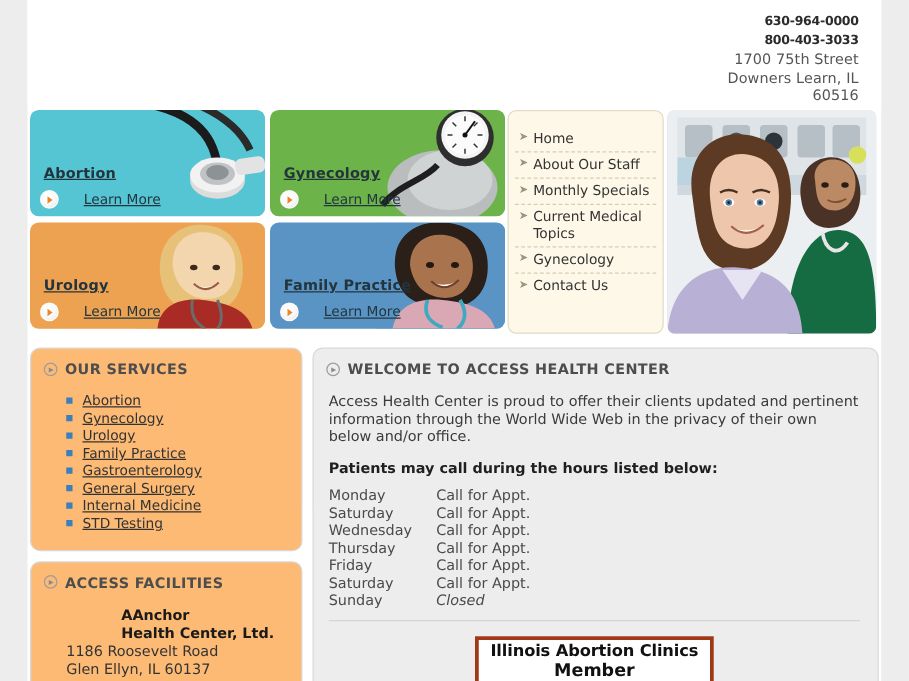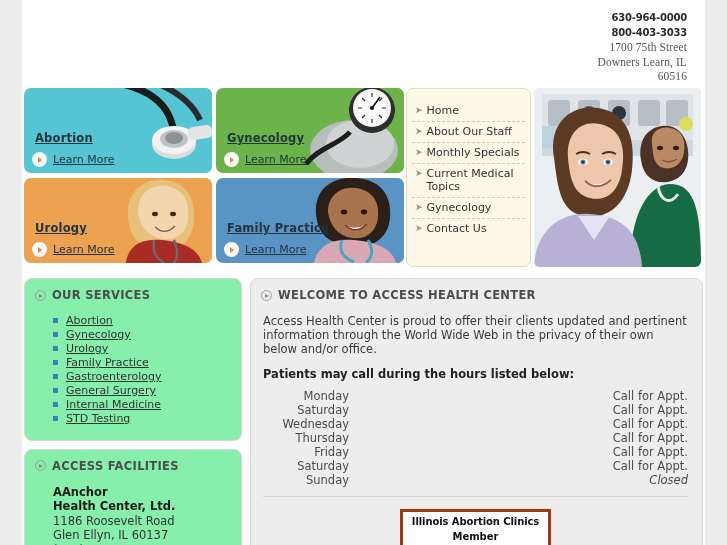--- a/index.html
+++ b/index.html
@@ -38,21 +38,20 @@
   .contact-phone {
     font-size: 10px;
     font-weight: bold;
     color: #2b2b2b;
     letter-spacing: -0.2px;
   }
   .contact-addr {
     font-size: 11.5px;
     color: #555555;
     letter-spacing: 0.1px;
-    font-family: Liberation Serif, serif;
   }
 
   
   .hero {
     position: relative;
     height: 185px;
     padding: 0 0 0 2px;
   }
   .promo-grid {
     position: absolute;
@@ -84,21 +83,21 @@
     color: #23343d;
     text-decoration: underline;
     letter-spacing: 0.2px;
     z-index: 3;
   }
   .promo .learn {
     position: absolute;
     left: 8px; bottom: 6px;
     display: flex;
     align-items: center;
-    gap: 6px;
+    gap: 20px;
     z-index: 3;
   }
   .promo .learn .lbl {
     font-size: 11px;
     color: #233640;
     text-decoration: underline;
   }
   .arrow-badge {
     width: 15px; height: 15px;
     border-radius: 50%;
@@ -156,21 +155,21 @@
     overflow: hidden;
     background: #cfd6dc;
   }
 
   
   .lower {
     position: relative;
     padding: 8px 0 0 0;
   }
   .panel {
-    background: #86efac;
+    background: #fdba74;
     border: 1px solid #d8d8d8;
     border-radius: 8px;
   }
   .panel-head {
     display: flex;
     align-items: center;
     gap: 6px;
     padding: 9px 0 8px 10px;
   }
   .circ-icon {
@@ -228,21 +227,21 @@
   }
   .facilities-box {
     margin-top: 8px;
   }
   .fac-body {
     padding: 4px 0 10px 28px;
     font-size: 11.5px;
     line-height: 14.5px;
     color: #333333;
   }
-  .fac-name { font-weight: bold; color: #1a1a1a; }
+  .fac-name { font-weight: bold; color: #1a1a1a; margin-left: 44px; }
 
   
   .right-col {
     position: absolute;
     left: 228px; top: 8px;
     width: 453px;
     background: #ededed;
     border: 1px solid #d8d8d8;
     border-radius: 8px;
     min-height: 260px;
@@ -259,46 +258,46 @@
     color: #1f1f1f;
     margin: 0 0 9px 0;
     font-size: 11.5px;
   }
   .hours-table {
     border-collapse: collapse;
     width: 100%;
     font-size: 11.5px;
     color: #4a4a4a;
   }
-  .hours-table td { padding: 0 0 0.5px 0; line-height: 13.5px; text-align: right; }
+  .hours-table td { padding: 0 0 0.5px 0; line-height: 13.5px; }
   .hours-table td.day { width: 86px; }
   .hours-table td.closed { font-style: italic; }
   .hours-rule {
     border-top: 1px solid #d5d5d5;
     margin: 8px 0 0 0;
   }
   .badge-wrap {
     display: flex;
     justify-content: center;
     padding: 12px 0 0 0;
   }
   .member-badge {
     border: 3px solid #a03a16;
     background: #ffffff;
     padding: 3px 9px 5px 9px;
     text-align: center;
   }
   .badge-line1 {
-    font-size: 10px;
+    font-size: 13px;
     font-weight: bold;
     color: #111111;
     letter-spacing: -0.1px;
   }
   .badge-line2 {
-    font-size: 10px;
+    font-size: 14px;
     font-weight: bold;
     color: #111111;
     margin-top: 1px;
   }
 </style>
 </head>
 <body>
 
 <div id="page">
   <div class="container">

